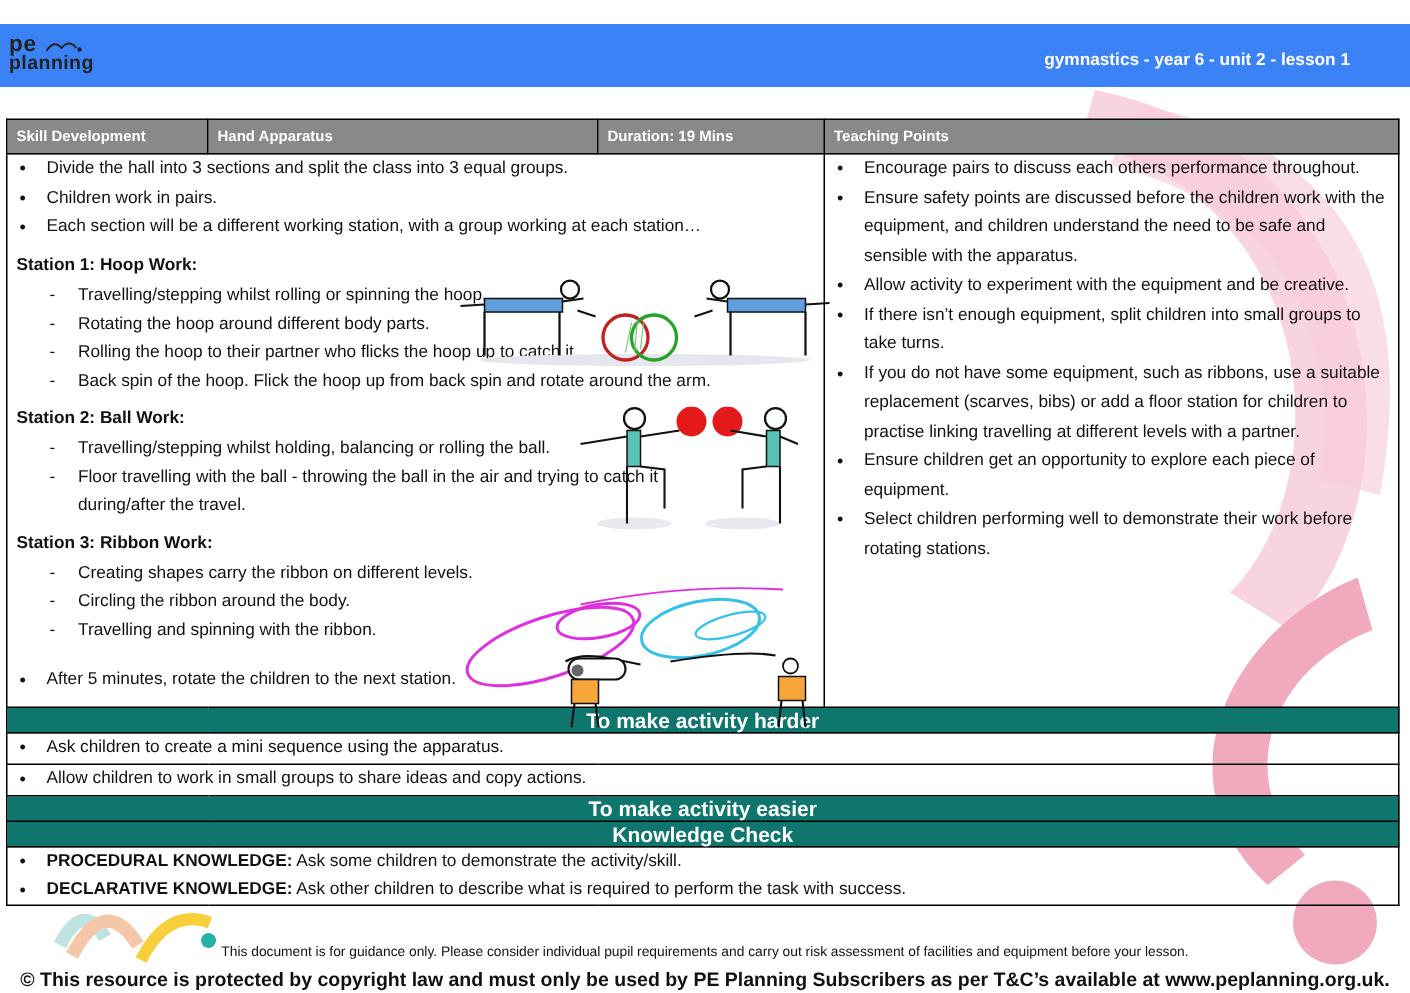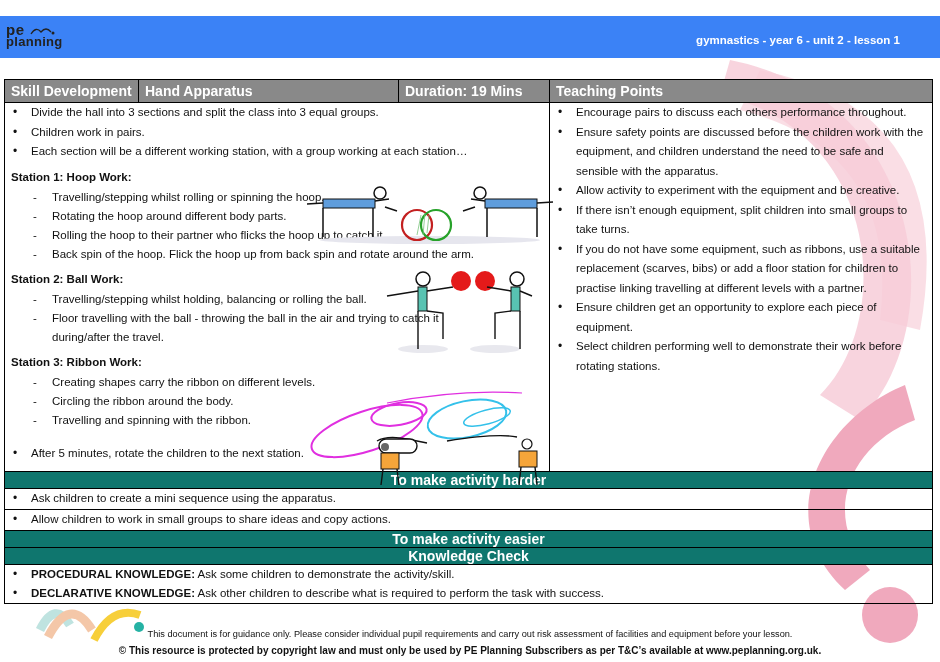--- a/index.html
+++ b/index.html
@@ -8,38 +8,38 @@
   .logo { position:absolute; left:6px; top:6px; line-height:1; color:#222; }
   .logo .pe { font-size:15px; font-weight:bold; display:block; letter-spacing:0.5px; }
   .logo .planning { font-size:13px; font-weight:bold; display:block; margin-top:-2px; letter-spacing:0.3px; }
   .logo svg { position:absolute; left:24px; top:4px; }
   .lesson-title { position:absolute; right:40px; top:18px; color:#ffffff; font-size:11.5px; font-weight:bold; }
 
   .deco { position:absolute; left:0; top:0; width:940px; height:662px; pointer-events:none; }
 
   table.plan { position:absolute; left:4px; top:79px; width:929px; border-collapse:collapse; font-size:11.5px; z-index:1; }
   table.plan td { border:1px solid #000; padding:0; vertical-align:top; }
-  .hdr { background:#898989; color:#fff; font-weight:bold; font-size:14px; height:22px; padding:0 6px !important; vertical-align:middle !important; }
+  .hdr { background:#898989; color:#fff; font-weight:bold; font-size:10px; height:22px; padding:0 6px !important; vertical-align:middle !important; }
   .sub-hdr { background:#0f766e; color:#fff; font-weight:bold; font-size:14px; height:16px; padding:0 5px !important; vertical-align:middle !important;text-align:center; }
   .main-cell { position:relative; height:368px; }
   .tp-cell { height:368px; }
   ul.bul { list-style:none; margin:0; padding:0; }
   ul.bul li { position:relative; padding-left:26px; line-height:19.5px; }
   ul.bul li::before { content:"•"; position:absolute; left:8px; top:0; font-size:12px; }
   ul.dash { list-style:none; margin:0; padding:0; }
   ul.dash li { position:relative; padding-left:47px; line-height:19px; }
   ul.dash li::before { content:"-"; position:absolute; left:28px; }
   .station-title { font-weight:bold; margin:7px 0 2px 6px; line-height:17px; }
   .tp-list { margin-top:22px; }
   .tp-list li { line-height:19px; padding-left:26px; padding-right:8px; }
   .row-cell { height:20px; vertical-align:middle !important; }
   .kc-cell ul li { line-height:19px; }
   .illus { position:absolute; }
   .footer1 { position:absolute; top:629px; left:0; width:940px; text-align:center; font-size:9.2px; color:#111; }
-  .footer2 { position:absolute; top:645px; left:0; width:940px; text-align:center; font-size:10px; font-weight:bold; color:#111; }
+  .footer2 { position:absolute; top:645px; left:0; width:940px; text-align:center; font-size:13px; font-weight:bold; color:#111; }
 </style>
 </head>
 <body>
 
 <div class="banner">
   <div class="logo">
     <span class="pe">pe</span>
     <svg width="26" height="10" viewBox="0 0 26 10">
         <path d="M1 8 Q6 0 11 6 Q16 0 21 6" stroke="#222" stroke-width="1.3" fill="none"></path>
         <circle cx="23" cy="7" r="1.5" fill="#222"></circle>

